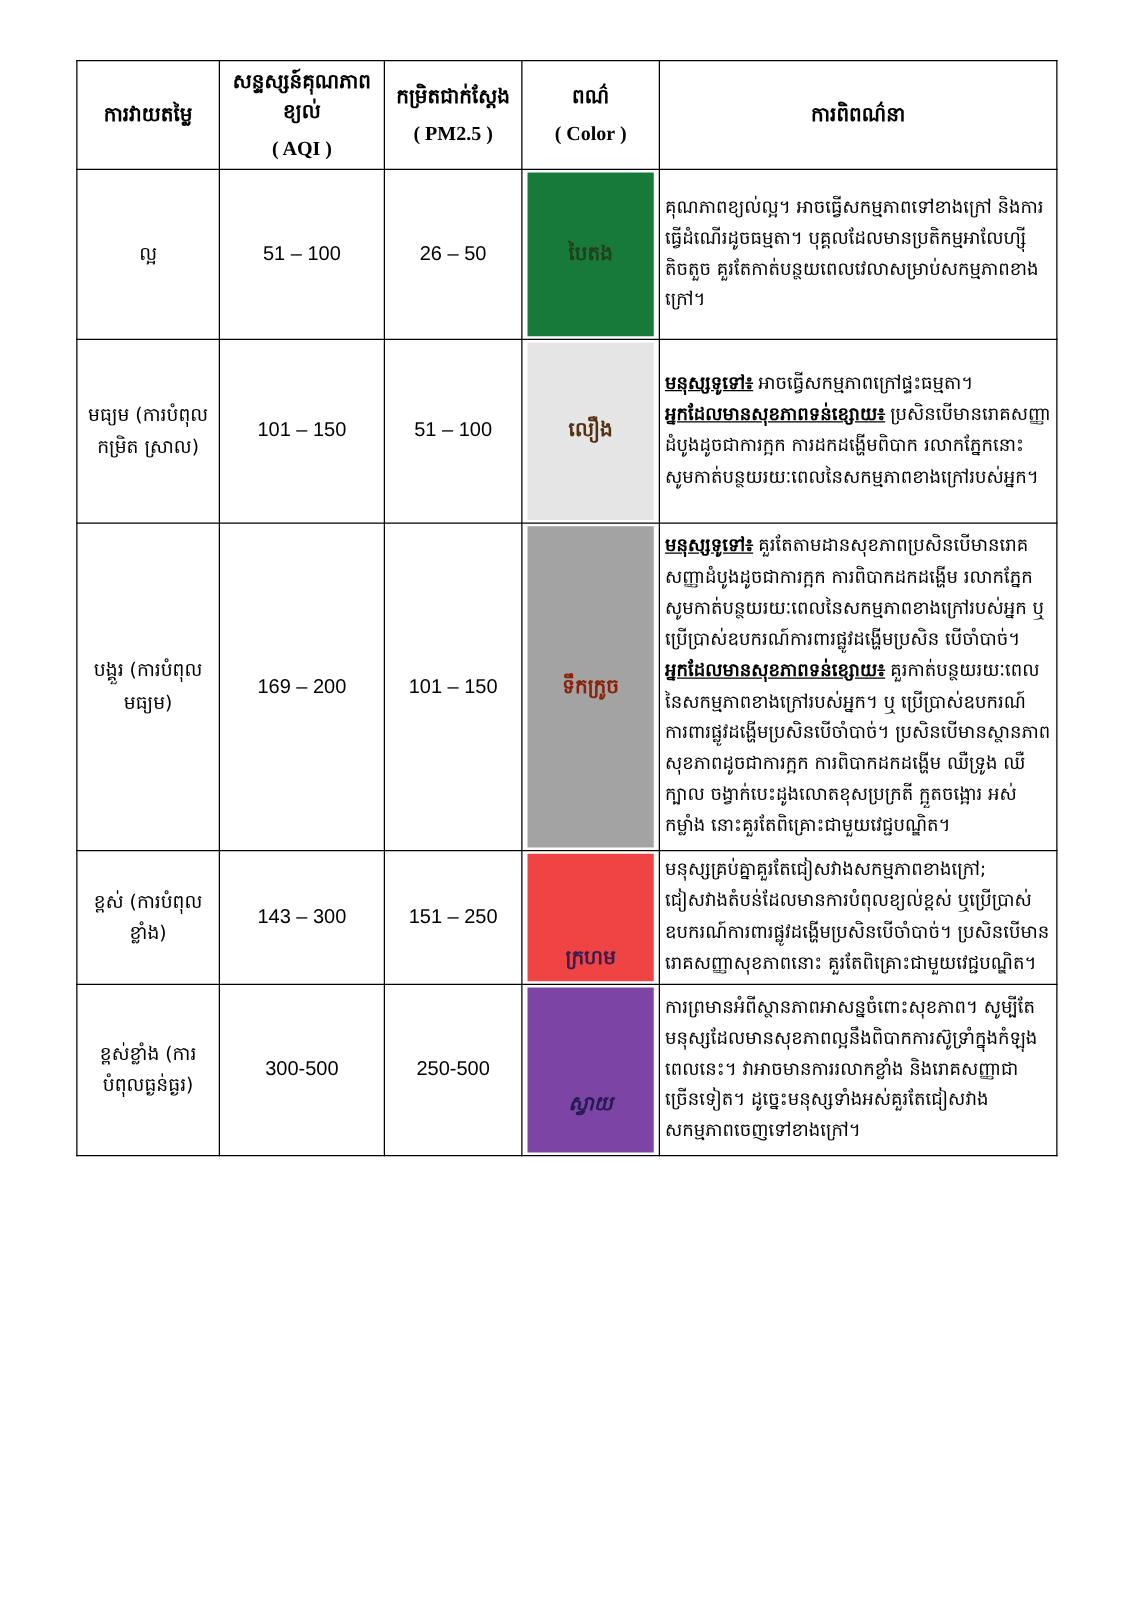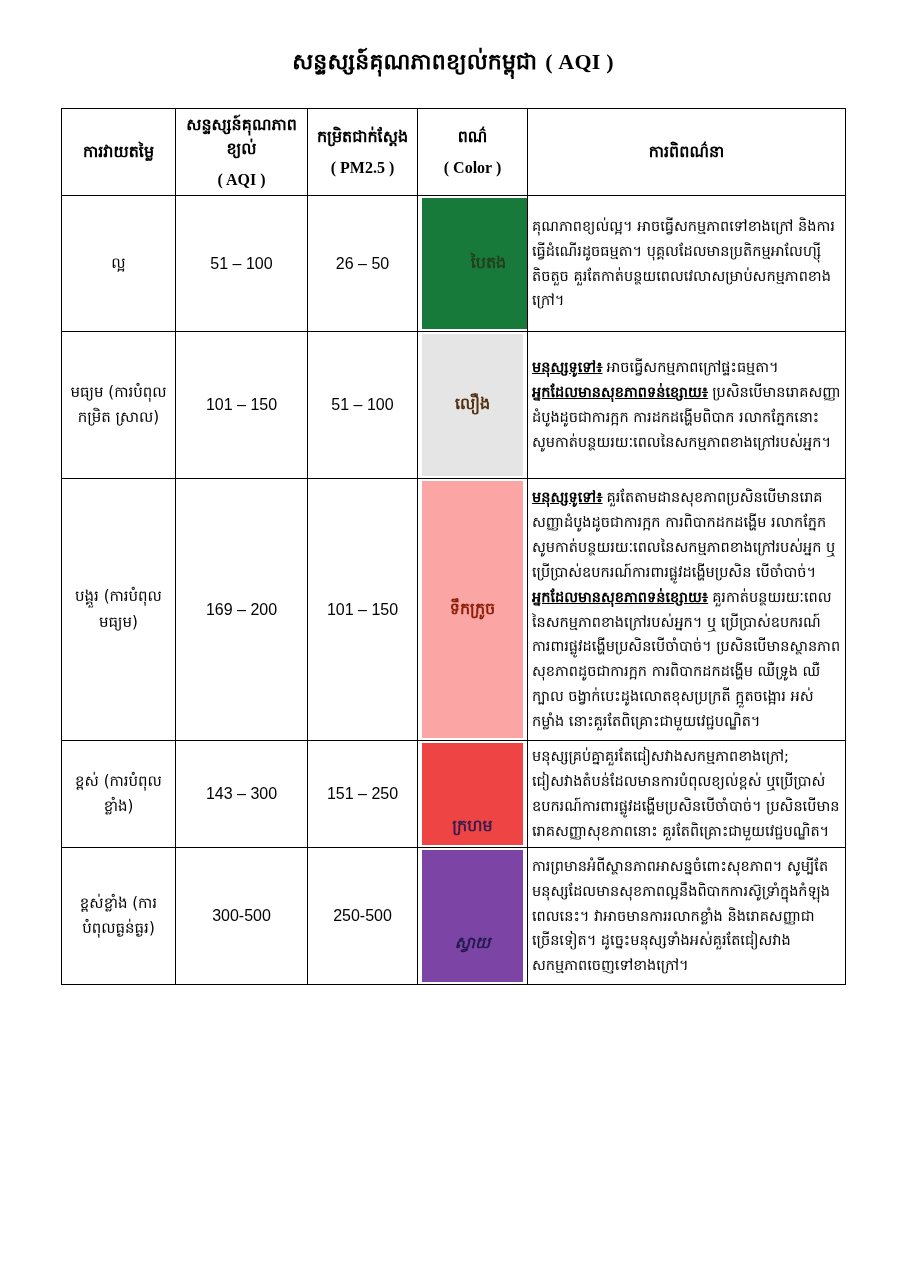--- a/index.html
+++ b/index.html
@@ -61,24 +61,20 @@
     padding:6px 9px 6px 9px;font-size:14.5px;line-height:1.72;
   }
   .seg{margin:0;}
   .lead{font-weight:bold;text-decoration:underline;margin-right:4px;}
 </style>
 </head>
 <body>
 
 <div class="doc">
 
-  <h1 class="title">
-    <span>សន្ទស្សន៍គុណភាពខ្យល់កម្ពុជា</span>
-    <span class="latin">( AQI )</span>
-  </h1>
 
   <table class="aqi">
     <colgroup>
         <col class="c1">
         <col class="c2">
         <col class="c3">
         <col class="c4">
         <col class="c5">
       </colgroup>
 
@@ -106,21 +102,21 @@
 
 
     <tr class="r2">
       <td class="rating-cell">
         <span>ល្អ</span>
         <span></span>
       </td>
       <td class="num-cell">51 – 100</td>
       <td class="num-cell">26 – 50</td>
       <td class="swatch-cell">
-        <div class="swatch" style="background: rgb(24, 122, 58); padding-left: 16px;">
+        <div class="swatch" style="background: rgb(24, 122, 58);">
           <span style="color: rgb(35, 64, 29);">បៃតង</span>
         </div>
       </td>
       <td class="desc-cell">
         <div class="seg"><span>គុណភាពខ្យល់ល្អ។ អាចធ្វើសកម្មភាពទៅខាងក្រៅ និងការធ្វើដំណើរដូចធម្មតា។ បុគ្គលដែលមានប្រតិកម្មអាលែហ្ស៊ីតិចតួច គួរតែកាត់បន្ថយពេលវេលាសម្រាប់សកម្មភាពខាងក្រៅ។</span></div>
       </td>
     </tr>
 
     <tr class="r3">
       <td class="rating-cell">
@@ -141,21 +137,21 @@
     </tr>
 
     <tr class="r4">
       <td class="rating-cell">
         <span>បង្គួរ</span>
         <span>(ការបំពុល មធ្យម)</span>
       </td>
       <td class="num-cell">169 – 200</td>
       <td class="num-cell">101 – 150</td>
       <td class="swatch-cell">
-        <div class="swatch" style="background: #fca5a5;">
+        <div class="swatch" style="background: #a3a3a3;">
           <span style="color: rgb(139, 31, 7);">ទឹកក្រូច</span>
         </div>
       </td>
       <td class="desc-cell">
         <div class="seg"><span class="lead">មនុស្សទូទៅ៖</span><span>គួរតែតាមដានសុខភាពប្រសិនបើមានរោគសញ្ញាដំបូងដូចជាការក្អក ការពិបាកដកដង្ហើម រលាកភ្នែក សូមកាត់បន្ថយរយៈពេលនៃសកម្មភាពខាងក្រៅរបស់អ្នក ឬប្រើប្រាស់ឧបករណ៍ការពារផ្លូវដង្ហើមប្រសិន បើចាំបាច់។</span></div>
         <div class="seg"><span class="lead">អ្នកដែលមានសុខភាពទន់ខ្សោយ៖</span><span>គួរកាត់បន្ថយរយៈពេលនៃសកម្មភាពខាងក្រៅរបស់អ្នក។ ឬ ប្រើប្រាស់ឧបករណ៍ការពារផ្លូវដង្ហើមប្រសិនបើចាំបាច់។ ប្រសិនបើមានស្ថានភាពសុខភាពដូចជាការក្អក ការពិបាកដកដង្ហើម ឈឺទ្រូង ឈឺក្បាល ចង្វាក់បេះដូងលោតខុសប្រក្រតី ក្អួតចង្អោរ អស់កម្លាំង នោះគួរតែពិគ្រោះជាមួយវេជ្ជបណ្ឌិត។</span></div>
       </td>
     </tr>
 
     <tr class="r5">

